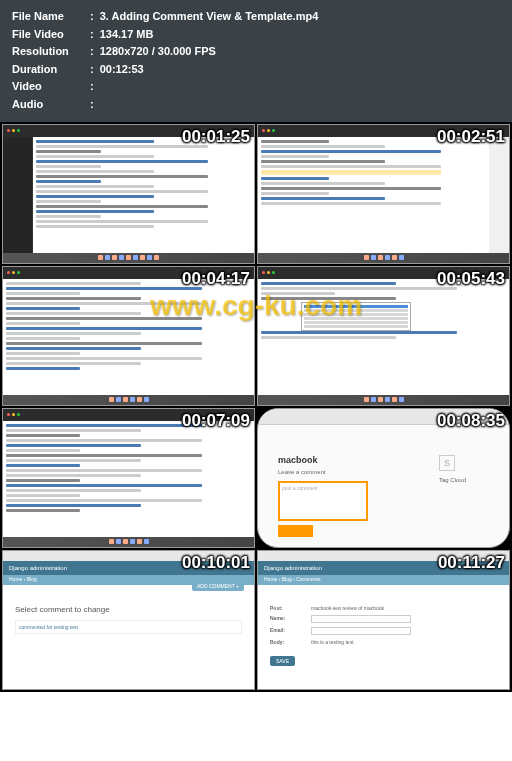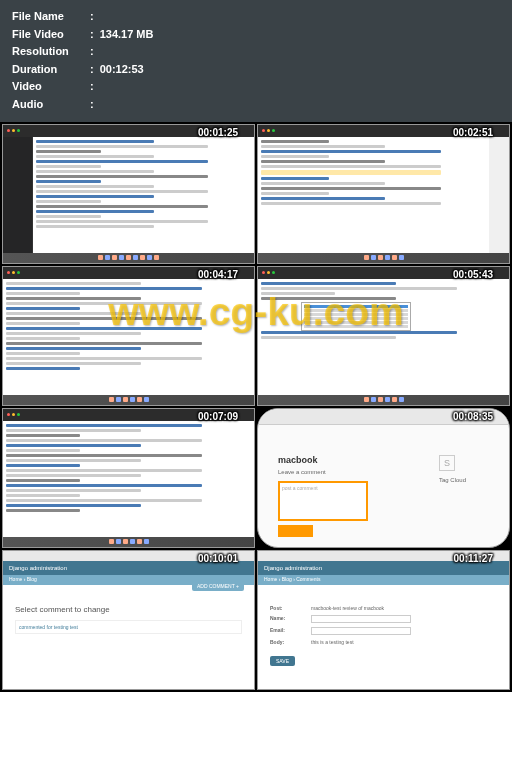--- a/index.html
+++ b/index.html
@@ -27,23 +27,23 @@
 .thumb {
   position: relative;
   background: #f5f5f5;
   height: 140px;
   border: 1px solid #999;
   overflow: hidden;
 }
 .thumb-timestamp {
   position: absolute;
   top: 2px;
-  right: 16px;
+  right: 4px;
   color: #fff;
-  font-size: 10px;
+  font-size: 17px;
   font-weight: bold;
   text-shadow: 1px 1px 2px #000, -1px -1px 2px #000, 1px -1px 2px #000, -1px 1px 2px #000;
   z-index: 10;
 }
 
 
 .editor-thumb {
   display: flex;
   flex-direction: column;
 }
@@ -206,45 +206,47 @@
   font-size: 5px;
   padding: 2px 5px;
   border-radius: 2px;
 }
 
 .watermark {
   position: absolute;
   top: 290px;
   left: 50%;
   transform: translateX(-50%);
-  font-size: 39px;
+  font-size: 28px;
   font-weight: bold;
   color: rgba(255, 200, 0, 0.7);
   text-shadow: 1px 1px 2px rgba(0,0,0,0.3);
   z-index: 100;
   pointer-events: none;
   white-space: nowrap;
 }
 </style>
 </head>
 <body>
 
 <div class="metadata-panel">
   <div class="metadata-row">
     <span class="metadata-label">File Name</span>
     <span class="metadata-sep">:</span>
+    <span class="metadata-value">3. Adding Comment View &amp; Template.mp4</span>
   </div>
   <div class="metadata-row">
     <span class="metadata-label">File Video</span>
     <span class="metadata-sep">:</span>
     <span class="metadata-value">134.17 MB</span>
   </div>
   <div class="metadata-row">
     <span class="metadata-label">Resolution</span>
     <span class="metadata-sep">:</span>
+    <span class="metadata-value">1280x720 / 30.000 FPS</span>
   </div>
   <div class="metadata-row">
     <span class="metadata-label">Duration</span>
     <span class="metadata-sep">:</span>
     <span class="metadata-value">00:12:53</span>
   </div>
   <div class="metadata-row">
     <span class="metadata-label">Video</span>
     <span class="metadata-sep">:</span>
   </div>

